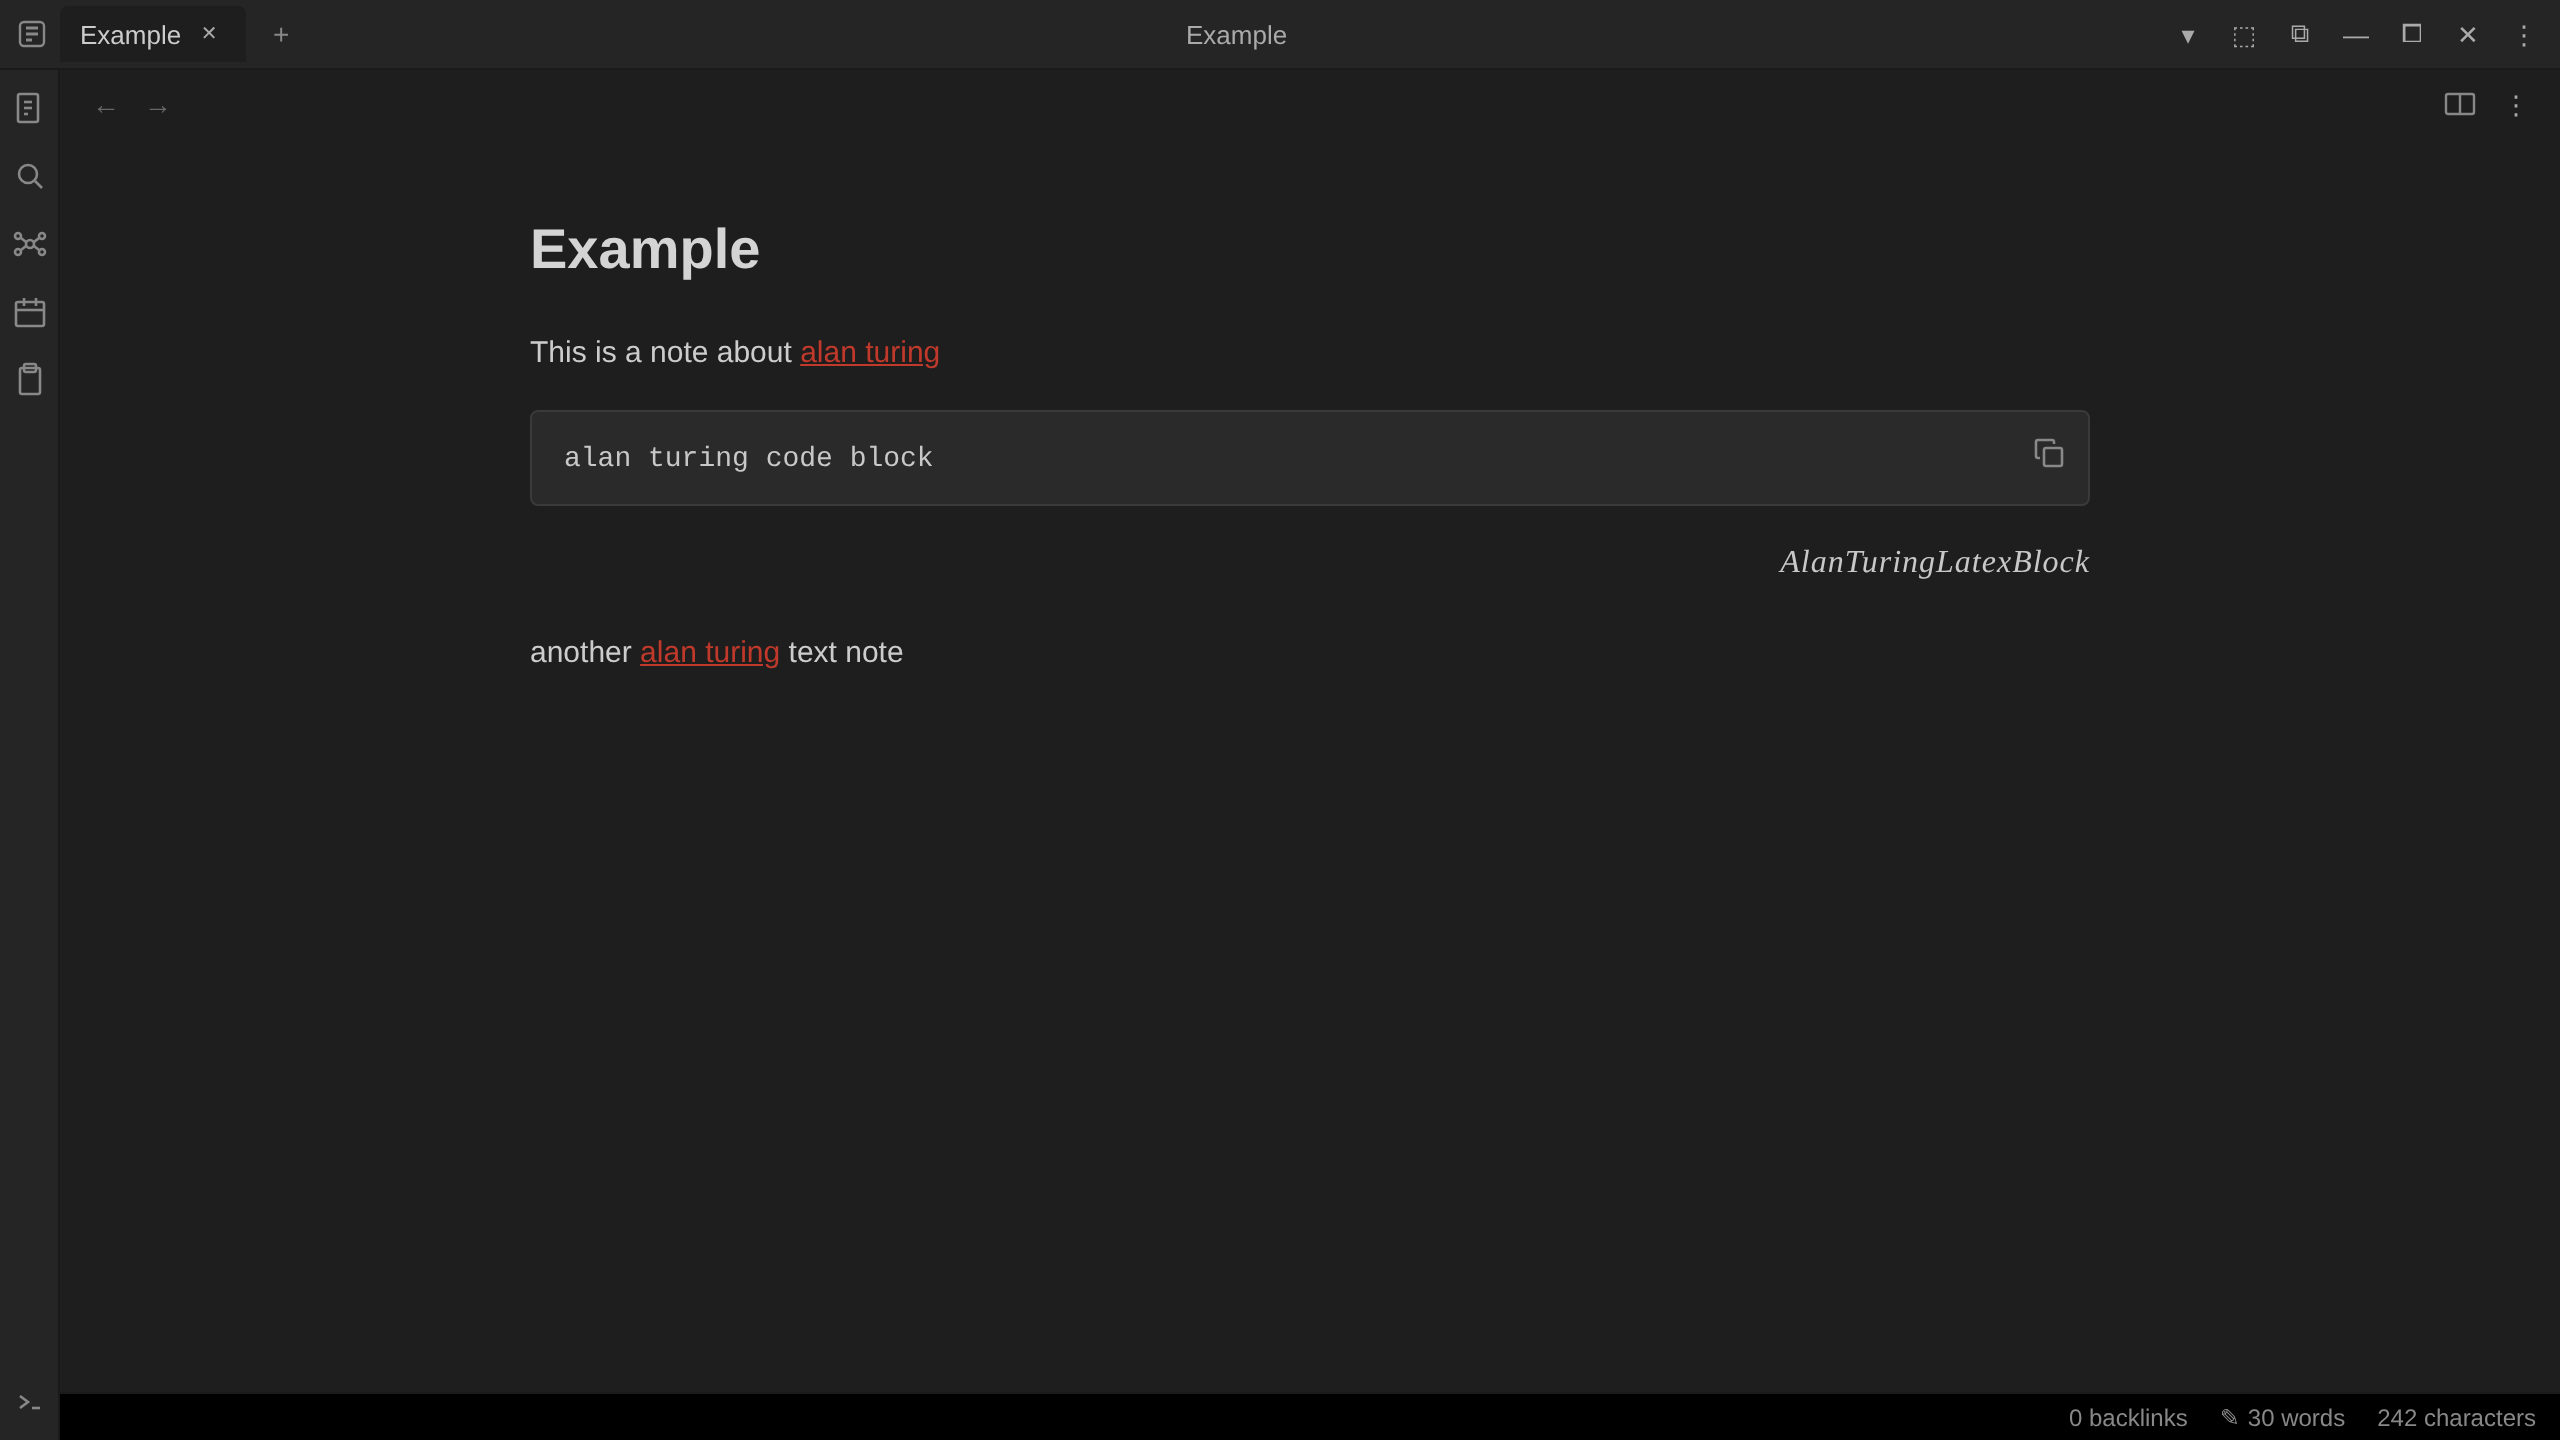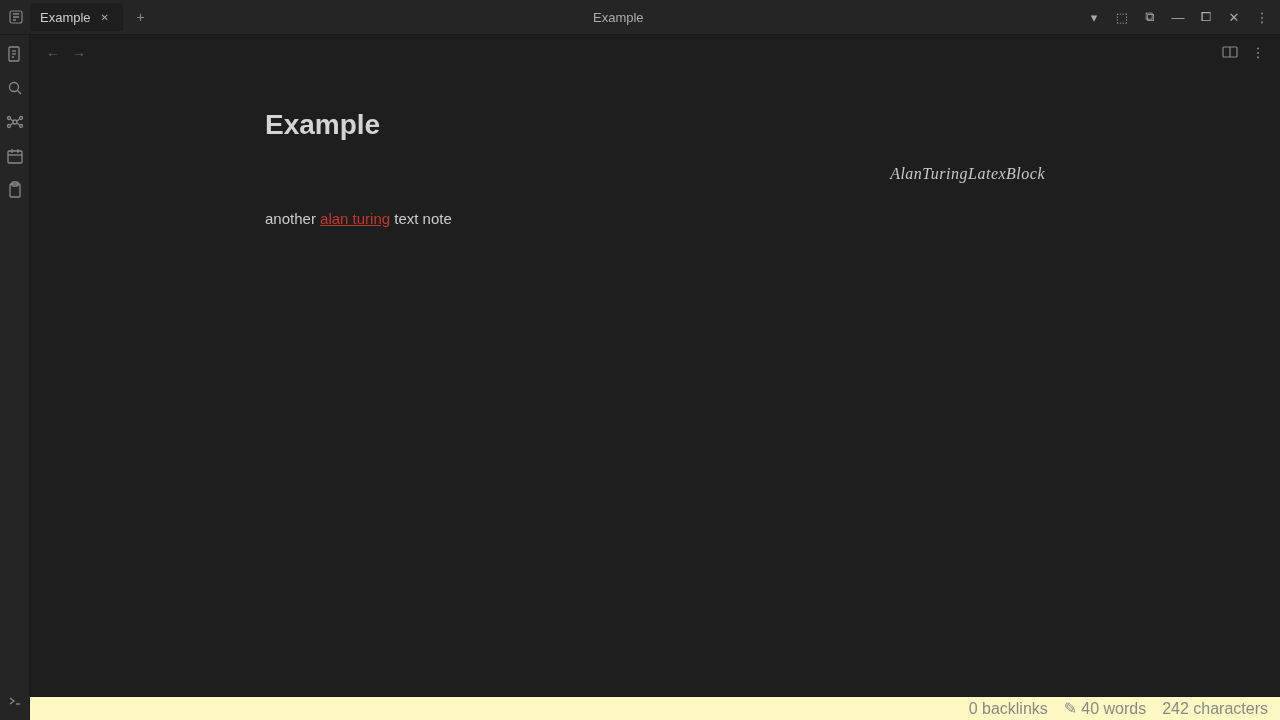--- a/index.html
+++ b/index.html
@@ -227,23 +227,23 @@
       letter-spacing: 0.5px;
     }
 
     
     .status-bar {
       display: flex;
       align-items: center;
       justify-content: flex-end;
       padding: 0 12px;
       height: 24px;
-      background: #fef9c3;
+      background: #000000;
       border-top: 1px solid #1a1a1a;
-      font-size: 16px;
+      font-size: 12px;
       color: #888;
       gap: 16px;
     }
 
     .status-item {
       display: flex;
       align-items: center;
       gap: 4px;
     }
 
@@ -357,38 +357,50 @@
           </svg>
         </div>
         <div class="tb-btn">⋮</div>
       </div>
     </div>
 
     <div style="flex:1; overflow-y:auto; display:flex; justify-content:center;">
       <div class="page-area">
         <h1 class="page-title">Example</h1>
 
-
+        <p class="paragraph">
+          <span>This is a note about </span><span class="link-text">alan turing</span>
+        </p>
+
+        <div class="code-block-wrapper">
+          <button class="copy-btn" title="Copy">
+            <svg width="15" height="15" viewBox="0 0 15 15" fill="none" stroke="currentColor" stroke-width="1.3">
+              <rect x="5" y="5" width="9" height="9" rx="1"></rect>
+              <path d="M3 10H2a1 1 0 0 1-1-1V2a1 1 0 0 1 1-1h7a1 1 0 0 1 1 1v1"></path>
+            </svg>
+          </button>
+          <code class="code-block-content">alan turing code block</code>
+        </div>
 
         <div class="latex-block">
           <span>AlanTuringLatexBlock</span>
         </div>
 
         <p class="paragraph">
           <span>another </span><span class="link-text">alan turing</span><span> text note</span>
         </p>
       </div>
     </div>
 
     <div class="status-bar">
       <div class="status-item">
         <span>0 backlinks</span>
       </div>
       <div class="status-item">
         <span>✎</span>
-        <span>40 words</span>
+        <span>30 words</span>
       </div>
       <div class="status-item">
         <span>242 characters</span>
       </div>
     </div>
   </div>
 </div>
 
 </body></html>

